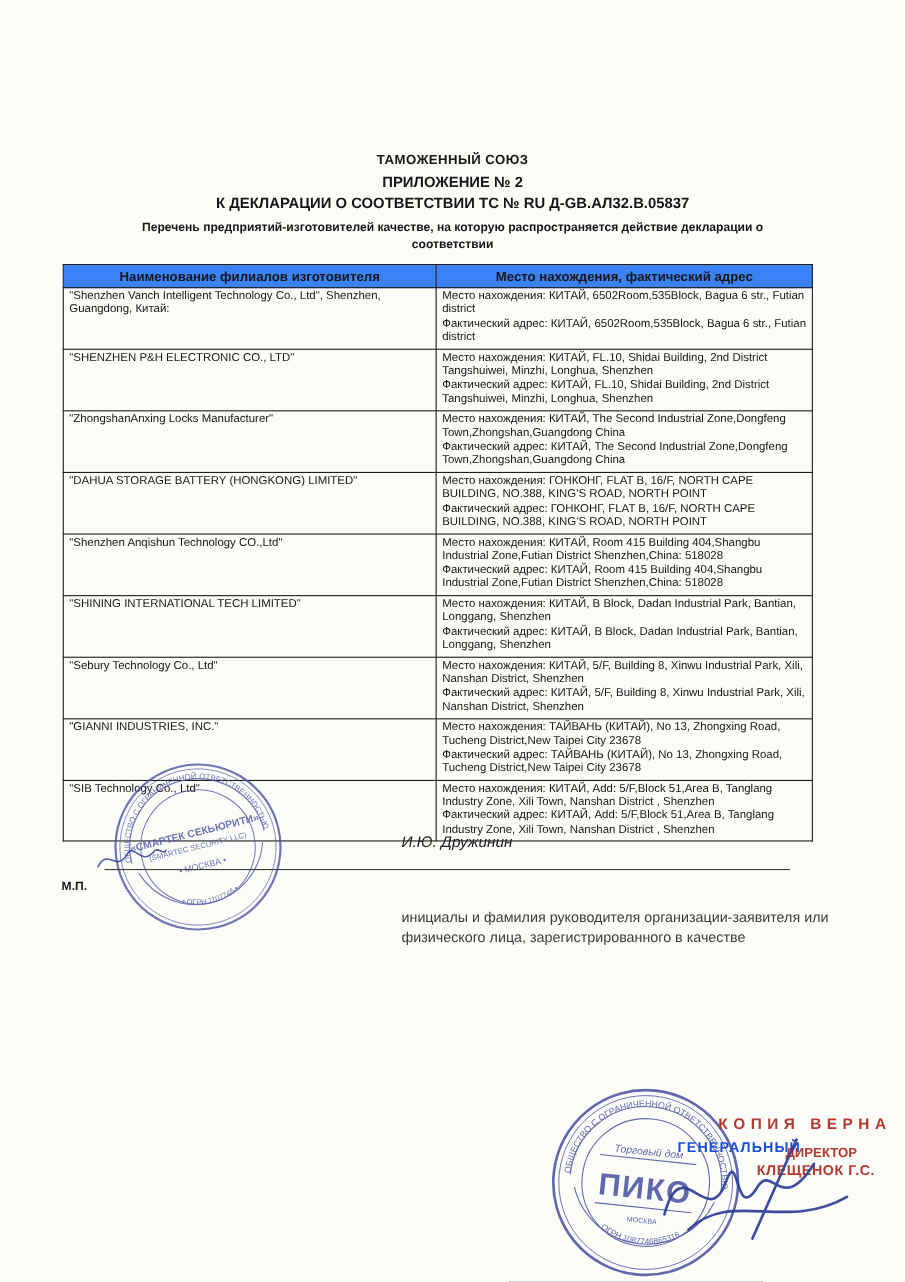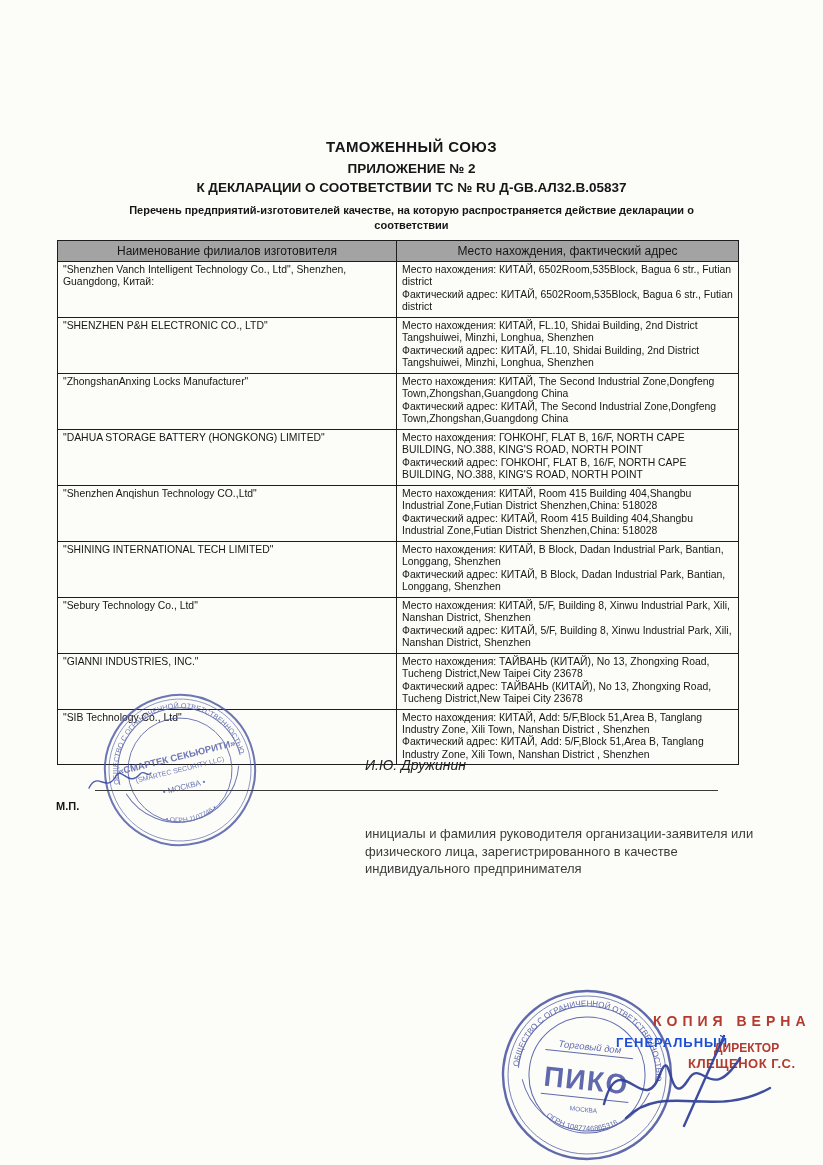--- a/index.html
+++ b/index.html
@@ -1,26 +1,26 @@
 <!DOCTYPE html>
 <html><head>
 <meta charset="utf-8">
 <style>
   html,body{margin:0;padding:0;background:#9b9b9b;}
   .page{position:relative;width:823px;height:1165px;margin:0 auto;background:#fcfcf9;
         font-family:"Liberation Sans",sans-serif;color:#161616;overflow:hidden;}
   
   .hdr{position:absolute;top:138px;left:0;width:100%;text-align:center;font-weight:bold;}
-  .hdr .t1{font-size:15px;letter-spacing:.4px;}
+  .hdr .t1{font-size:12px;letter-spacing:.4px;}
   .hdr .t2{font-size:13.5px;margin-top:6px;}
   .hdr .t3{font-size:13.5px;margin-top:4px;}
   .hdr .t4{font-size:11px;margin-top:8px;line-height:1.35;}
   
   table.man{position:absolute;top:240px;left:57px;width:681px;border-collapse:collapse;table-layout:fixed;}
-  .man th{border:1px solid #1d1d1d;font-size:12px;font-weight:normal;text-align:center;padding:3px 4px;background:#a3a3a3;}
+  .man th{border:1px solid #1d1d1d;font-size:12px;font-weight:bold;text-align:center;padding:3px 4px;background:#3b82f6;}
   .man td{border:1px solid #1d1d1d;font-size:10.4px;vertical-align:top;padding:2px 5px 3px 5px;line-height:1.2;}
   
   .sig-name{position:absolute;left:365px;top:757px;font-size:14px;color:#222;font-style:italic;}
   .sig-line{position:absolute;left:95px;top:790px;width:623px;border-top:1.2px solid #3a3a3a;}
   .sig-note{position:absolute;left:365px;top:825px;font-size:13px;color:#3c3c3c;line-height:1.35;}
   .mp{position:absolute;left:56px;top:800px;font-size:11px;font-weight:bold;}
   .stamp-left{position:absolute;left:98px;top:688px;opacity:.8;}
   .small-scribble{position:absolute;left:84px;top:762px;opacity:.85;}
   
   .stamp-bottom{position:absolute;left:498px;top:986px;opacity:.88;}
@@ -145,21 +145,20 @@
 
   <svg class="small-scribble" width="70" height="40" viewBox="0 0 70 40">
     <path d="M5,26 C14,8 22,32 32,14 C38,4 44,26 56,12 C60,7 64,16 67,11" fill="none" stroke="#2e3f96" stroke-width="1.4" stroke-linecap="round"></path>
   </svg>
 
   <div class="mp">М.П.</div>
   <div class="sig-name">И.Ю. Дружинин</div>
   <div class="sig-line"></div>
   <div class="sig-note">
     <div>инициалы и фамилия руководителя организации-заявителя или физического лица, зарегистрированного в качестве</div>
-    <div>индивидуального предпринимателя</div>
   </div>
 
   <svg class="stamp-bottom" width="178" height="178" viewBox="0 0 178 178">
     <g transform="rotate(6 89 89)" fill="none" stroke="#4a55a2">
       <circle cx="89" cy="89" r="84" stroke-width="2.4"></circle>
       <circle cx="89" cy="89" r="79" stroke-width=".8"></circle>
       <circle cx="89" cy="89" r="58" stroke-width="1"></circle>
       <path id="bst" d="M 20,89 A 69,69 0 1 1 158,89"></path>
       <path id="bsb" d="M 25,100 A 68,68 0 0 0 153,100"></path>
       <text font-size="8" fill="#4a55a2" stroke="none" text-anchor="middle">

